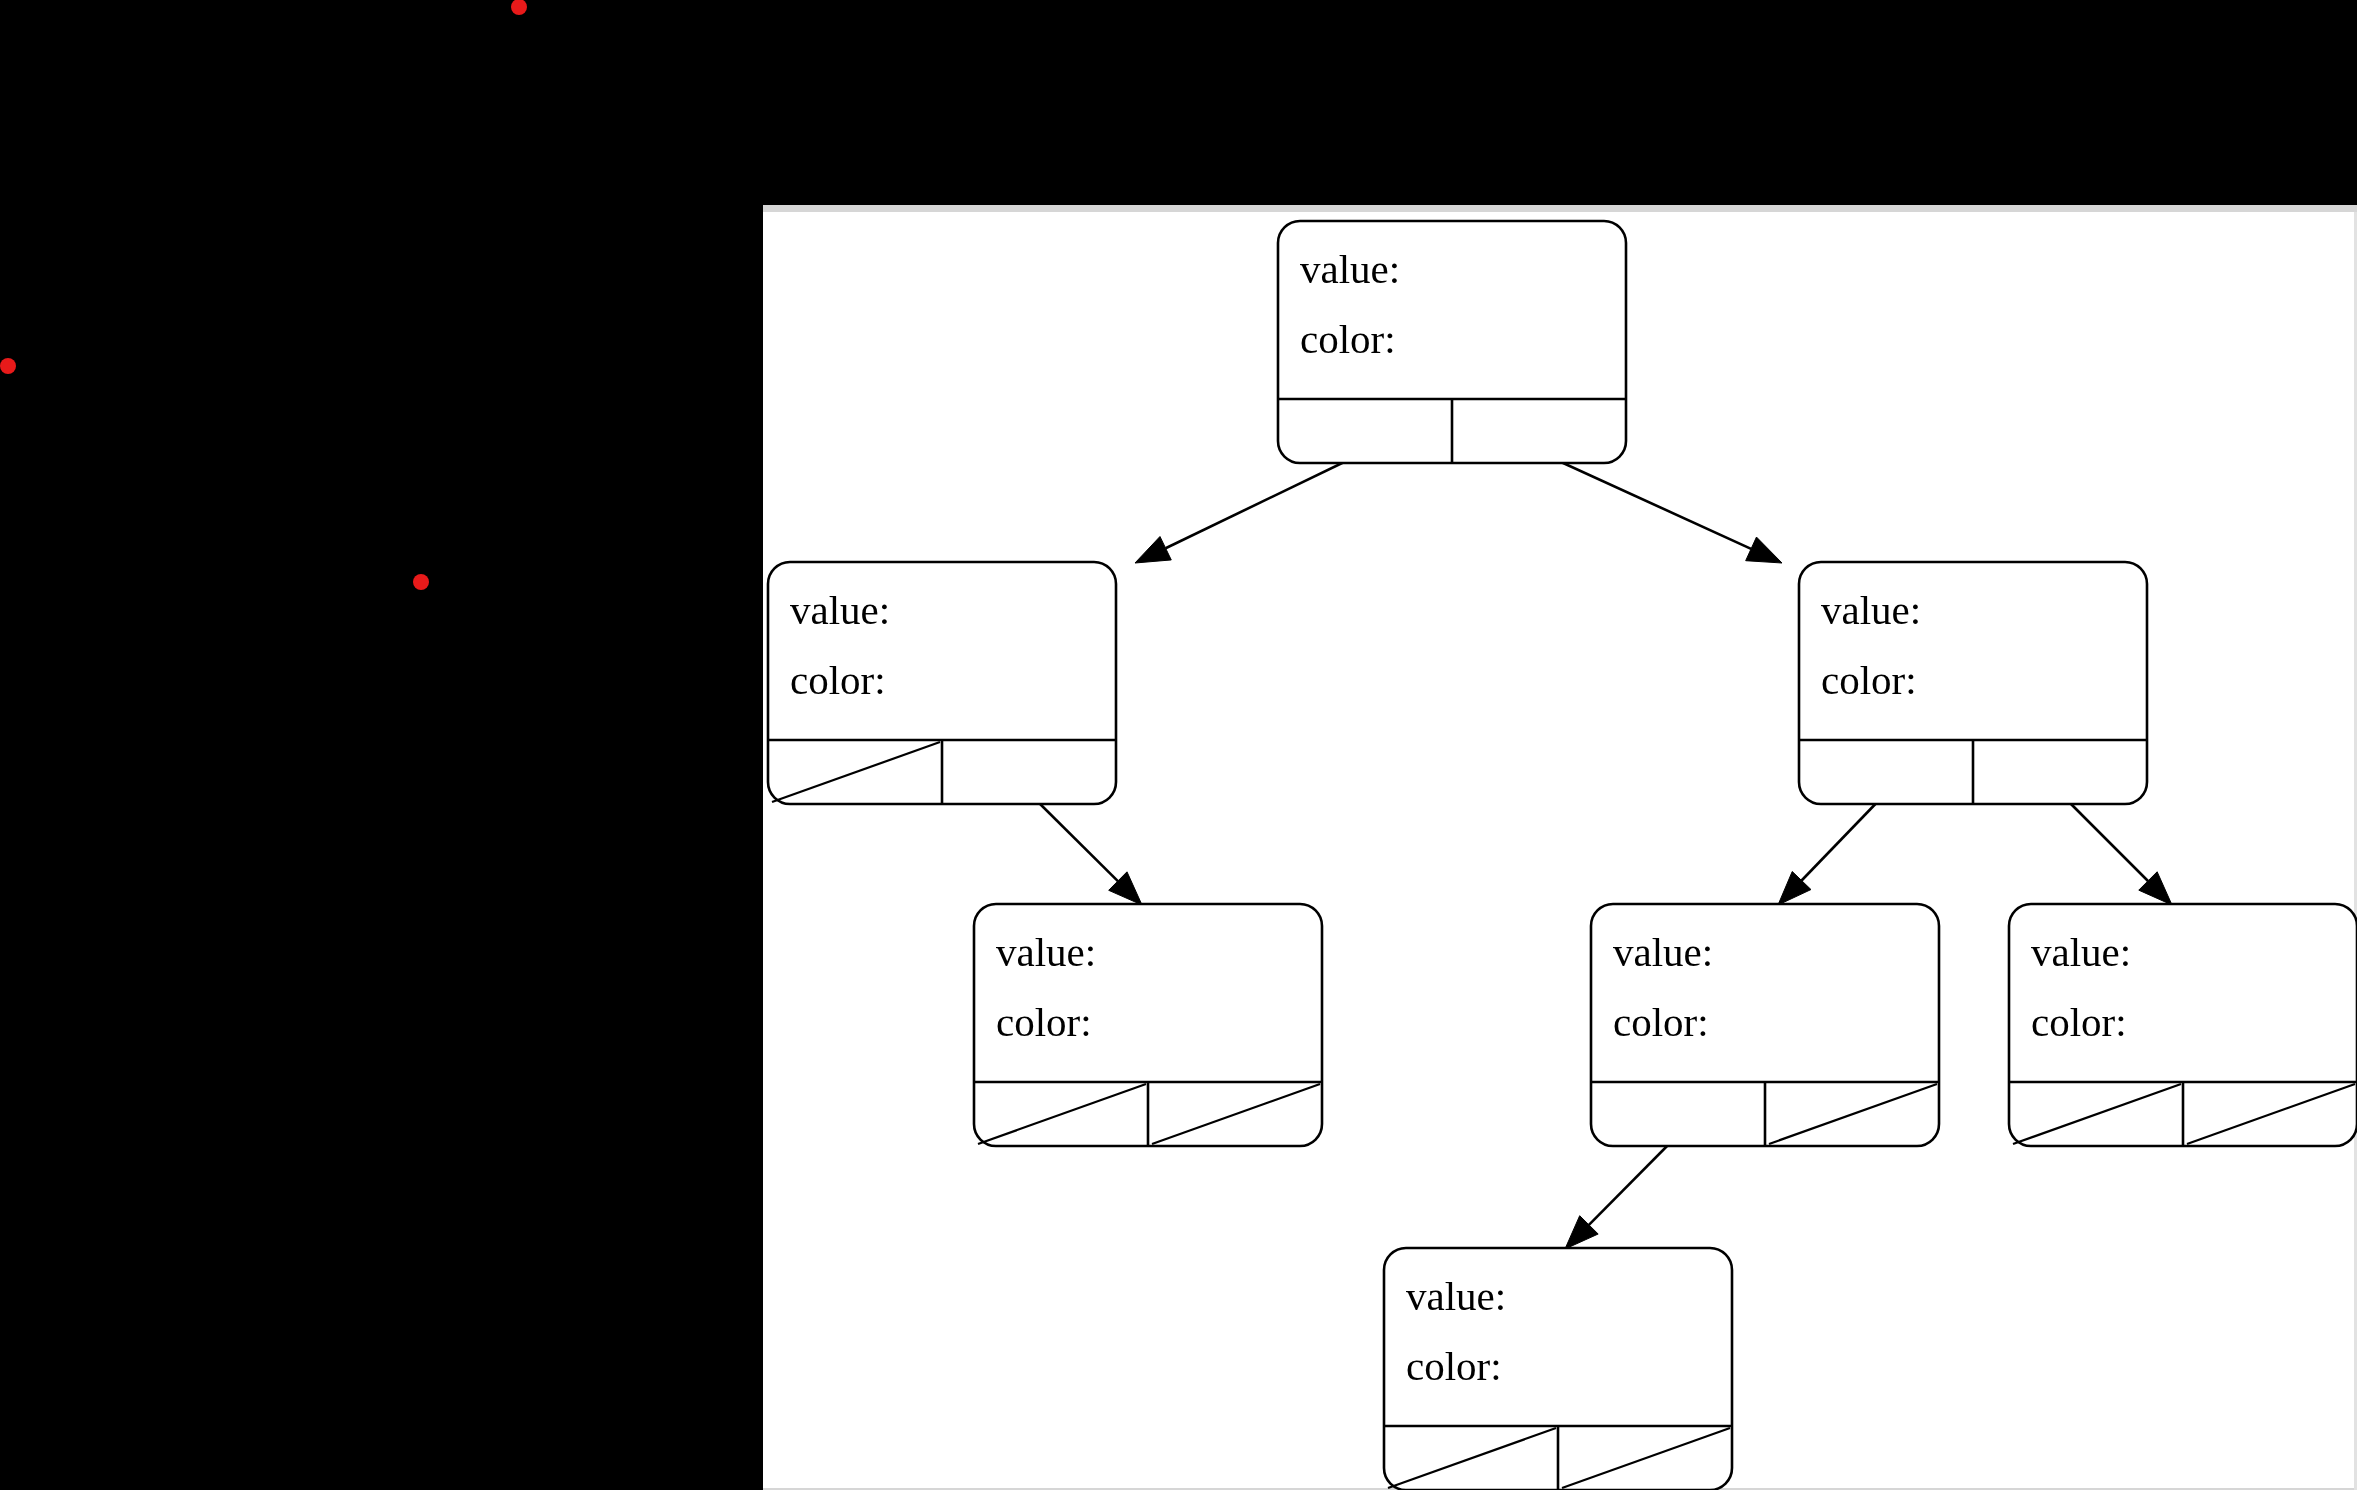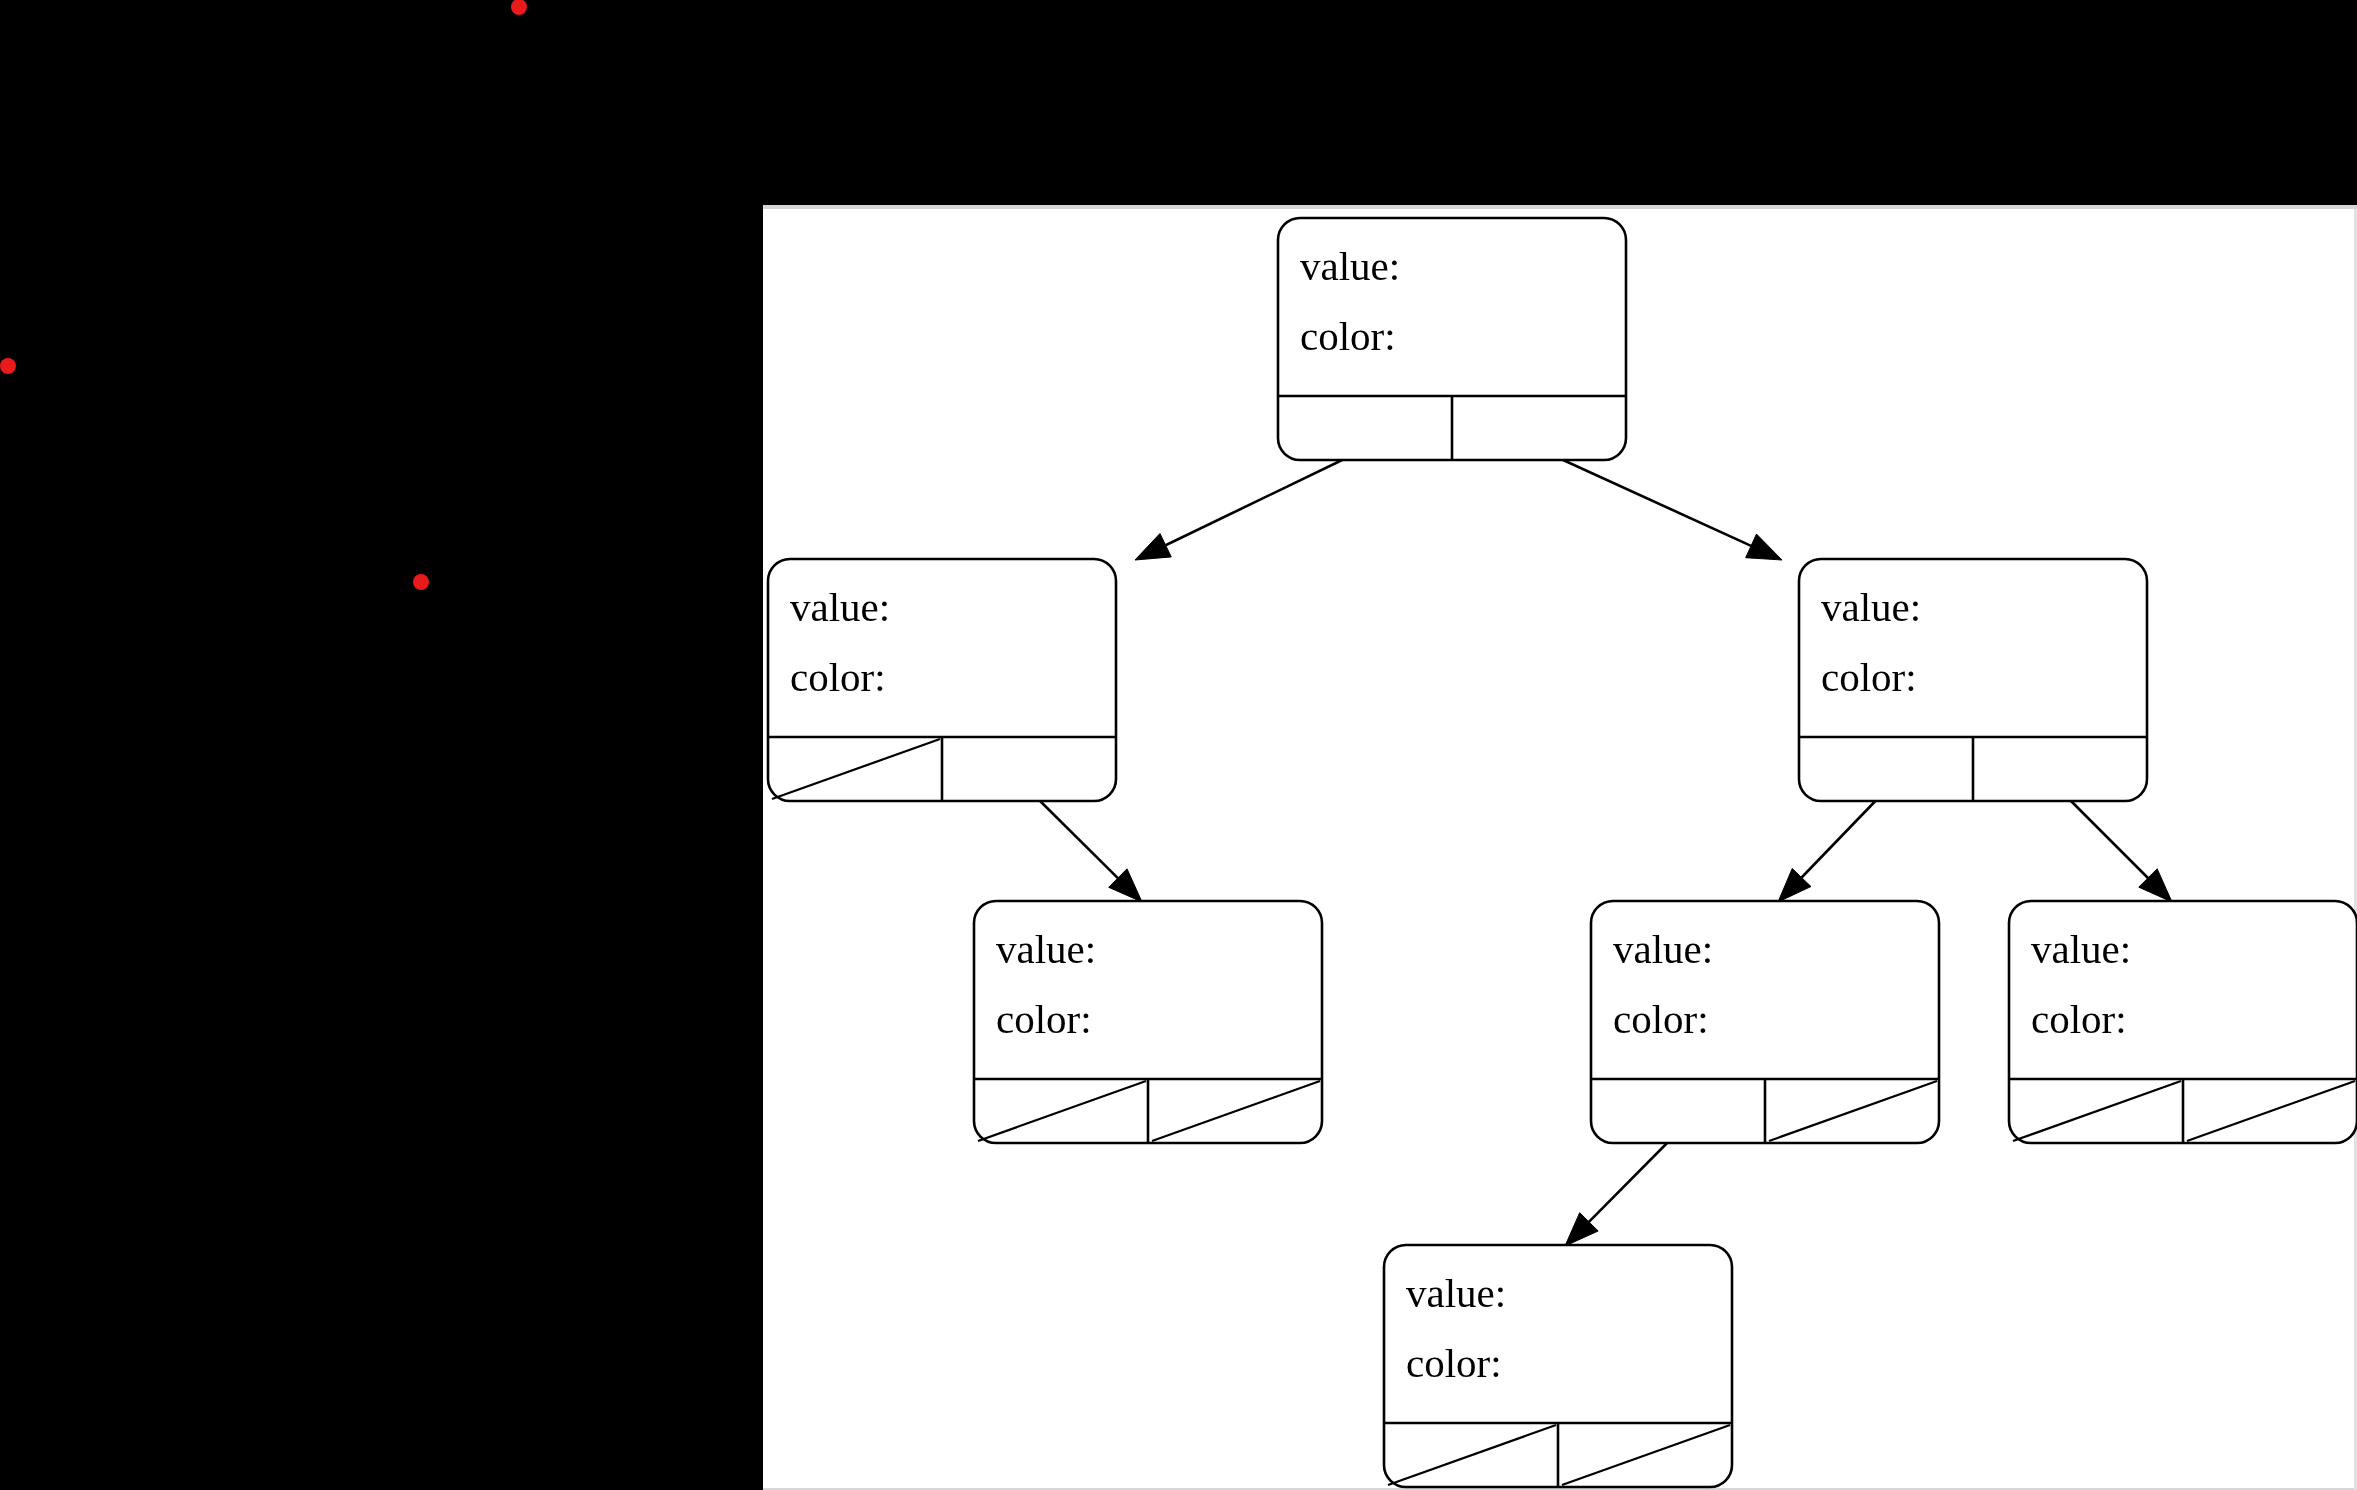--- a/index.html
+++ b/index.html
@@ -23,21 +23,21 @@
     background: #000000;
   }
   .marker-dot {
     position: absolute;
     border-radius: 50%;
     background: #e81a1a;
   }
   #canvas-panel {
     position: absolute;
     background: #ffffff;
-    border-top: 4px solid #737373;
+    border-top: 7px solid #737373;
     box-sizing: border-box;
     overflow: hidden;
   }
   #canvas-scroll-edge {
     position: absolute;
     top: 0;
     bottom: 0;
     width: 3px;
     background: #e2e2e2;
   }

